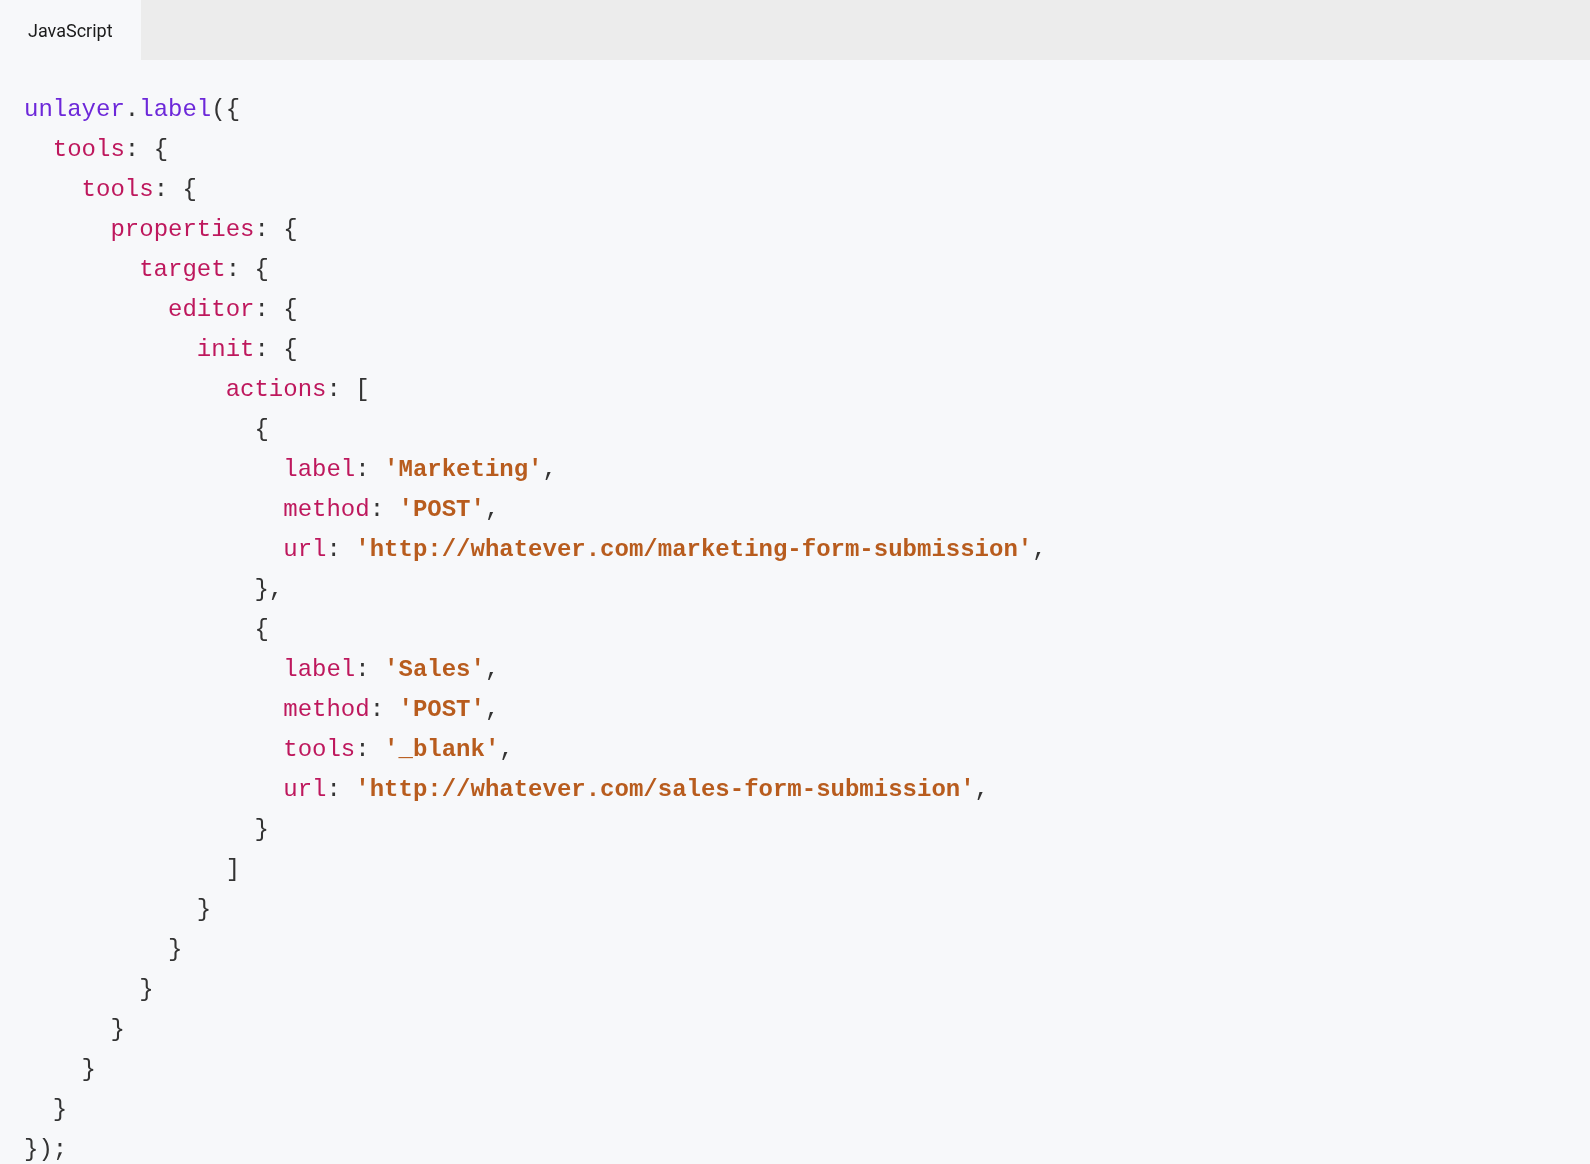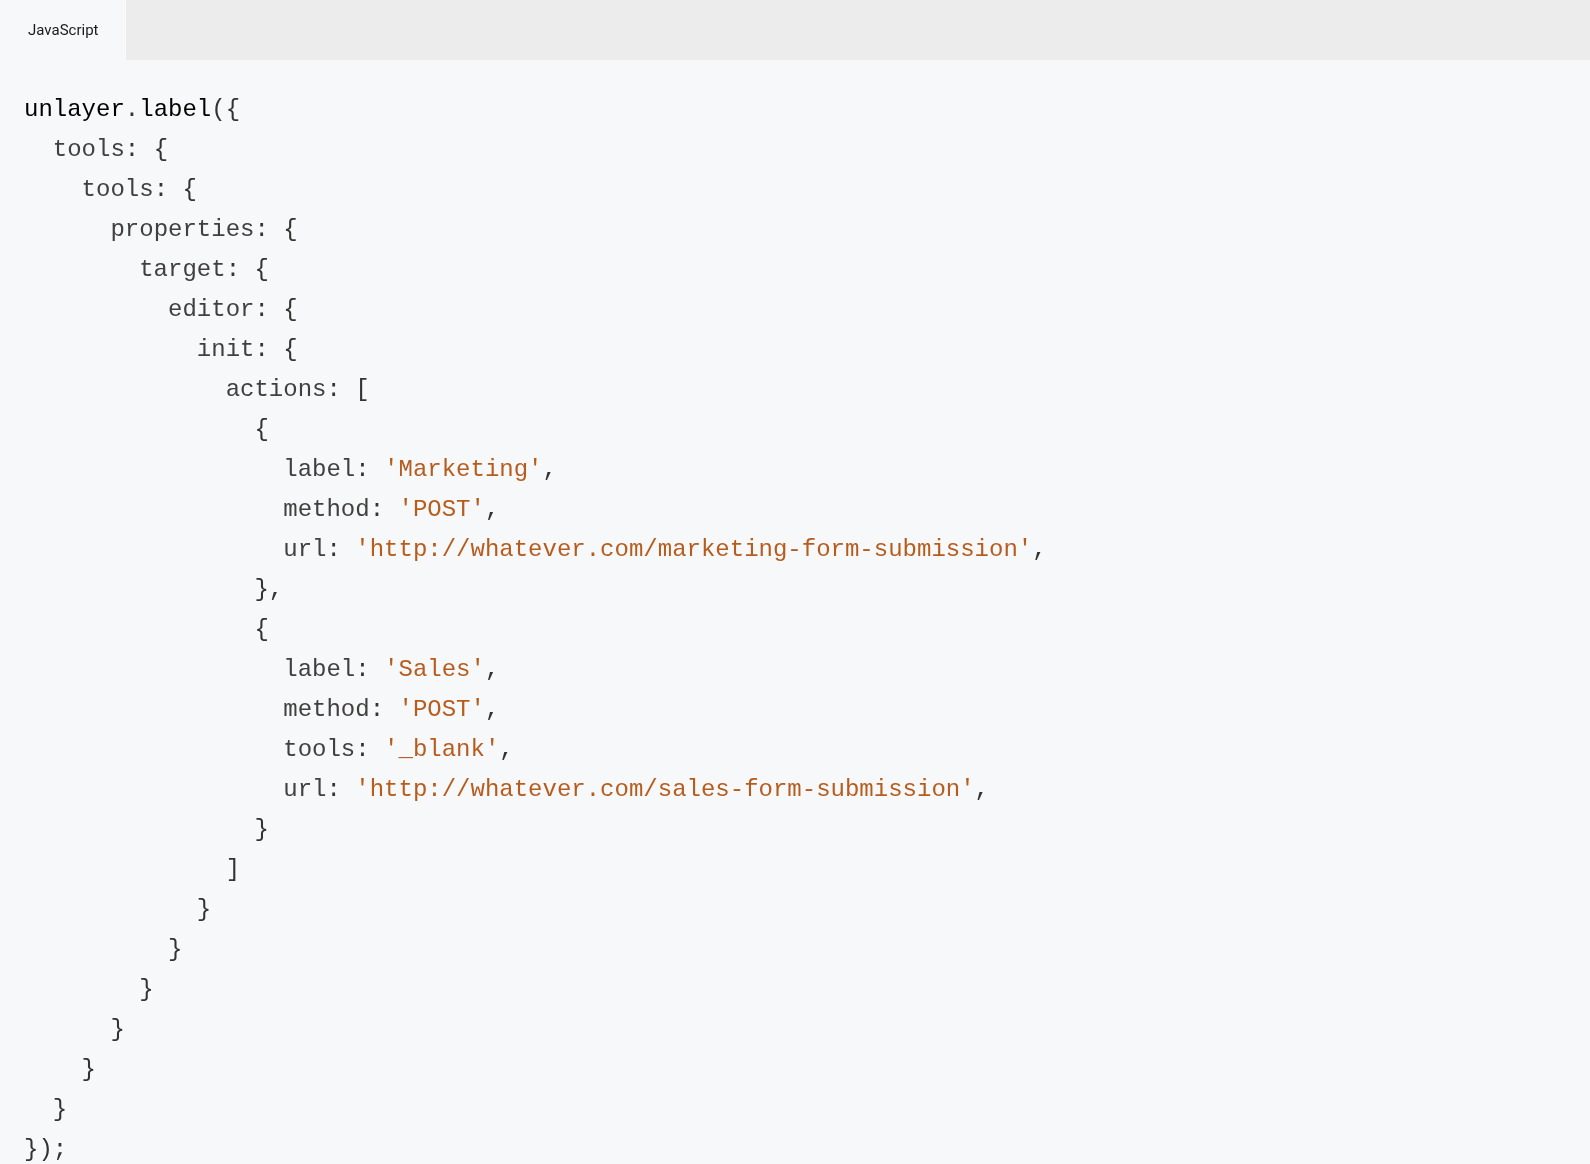--- a/index.html
+++ b/index.html
@@ -17,36 +17,36 @@
       background: #ececec;
       height: 60px;
       display: flex;
       align-items: stretch;
     }
     .tab {
       background: #f7f8fa;
       padding: 0 28px;
       display: flex;
       align-items: center;
-      font-size: 15px;
+      font-size: 18px;
       color: #1a1a1a;
       font-weight: 400;
     }
     .code-area {
       padding: 30px 24px;
       font-family: "SF Mono", "Monaco", "Consolas", "Courier New", monospace;
       font-size: 24px;
       line-height: 40px;
       white-space: pre;
       color: #333;
     }
-    .tok-obj { color: #000000; }
-    .tok-prop { color: #404040; }
+    .tok-obj { color: #6d28d9; }
+    .tok-prop { color: #be185d; }
     .tok-punc { color: #333; }
-    .tok-str { color: #b85c1e; }
+    .tok-str { color: #b85c1e; font-weight: bold; }
   </style>
 </head>
 <body>
 
 <div class="tab-bar">
   <div class="tab">
     <span>JavaScript</span>
   </div>
 </div>
 

